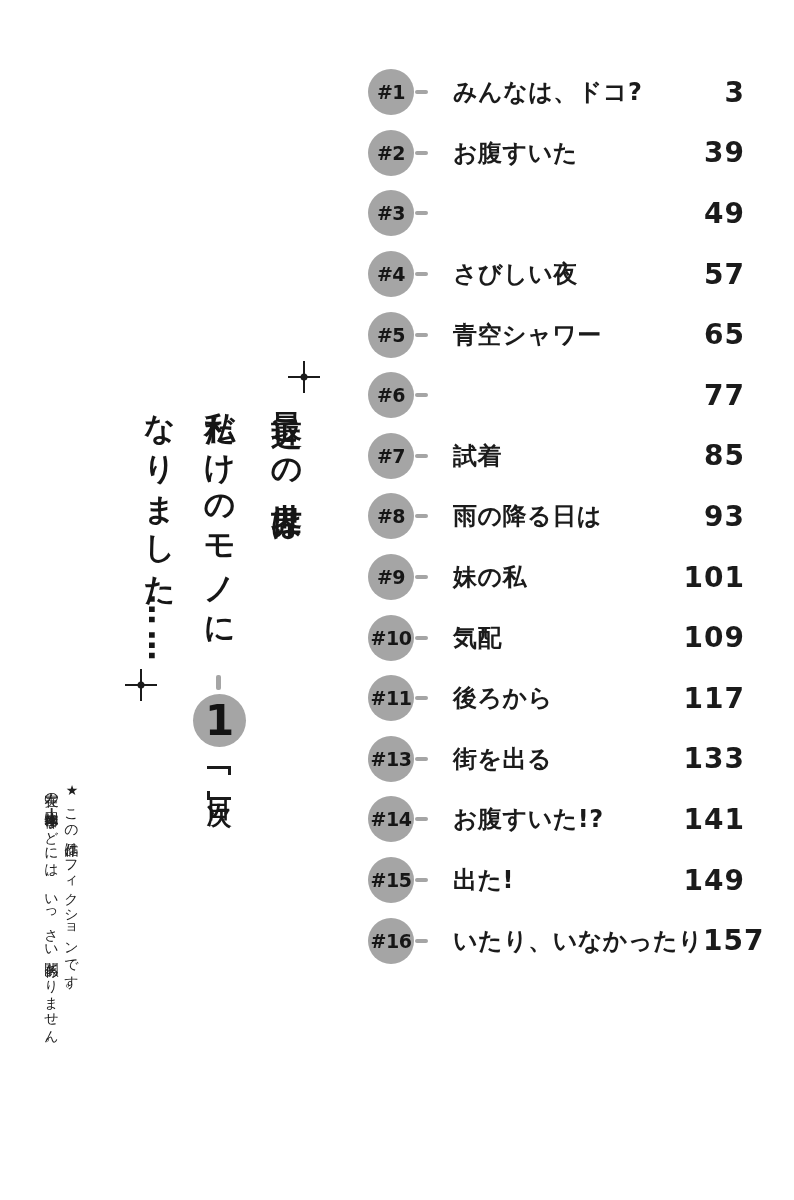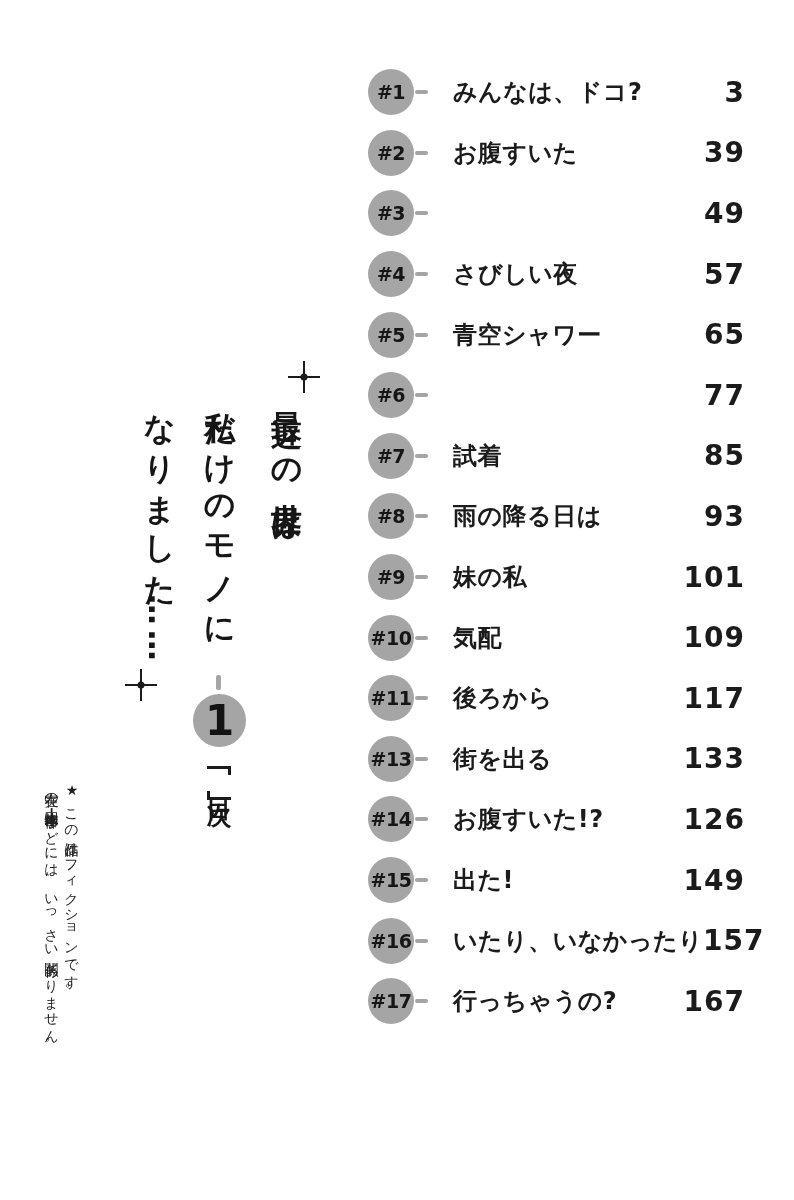--- a/index.html
+++ b/index.html
@@ -316,43 +316,35 @@
     <div class="ch-title">街を出る</div>
     <div class="ch-page">133</div>
   </div>
 
   <div class="row">
     <div class="badge-wrap">
       <div class="badge">#14</div>
       <div class="dash"></div>
     </div>
     <div class="ch-title">お腹すいた!?</div>
-    <div class="ch-page">126</div>
+    <div class="ch-page">141</div>
   </div>
 
   <div class="row">
     <div class="badge-wrap">
       <div class="badge">#15</div>
       <div class="dash"></div>
     </div>
     <div class="ch-title">出た!</div>
     <div class="ch-page">149</div>
   </div>
 
   <div class="row">
     <div class="badge-wrap">
       <div class="badge">#16</div>
       <div class="dash"></div>
     </div>
     <div class="ch-title">いたり、いなかったり</div>
     <div class="ch-page">157</div>
   </div>
 
-  <div class="row">
-    <div class="badge-wrap">
-      <div class="badge">#17</div>
-      <div class="dash"></div>
-    </div>
-    <div class="ch-title">行っちゃうの?</div>
-    <div class="ch-page">167</div>
-  </div>
 
 </div>
 
 </body></html>

